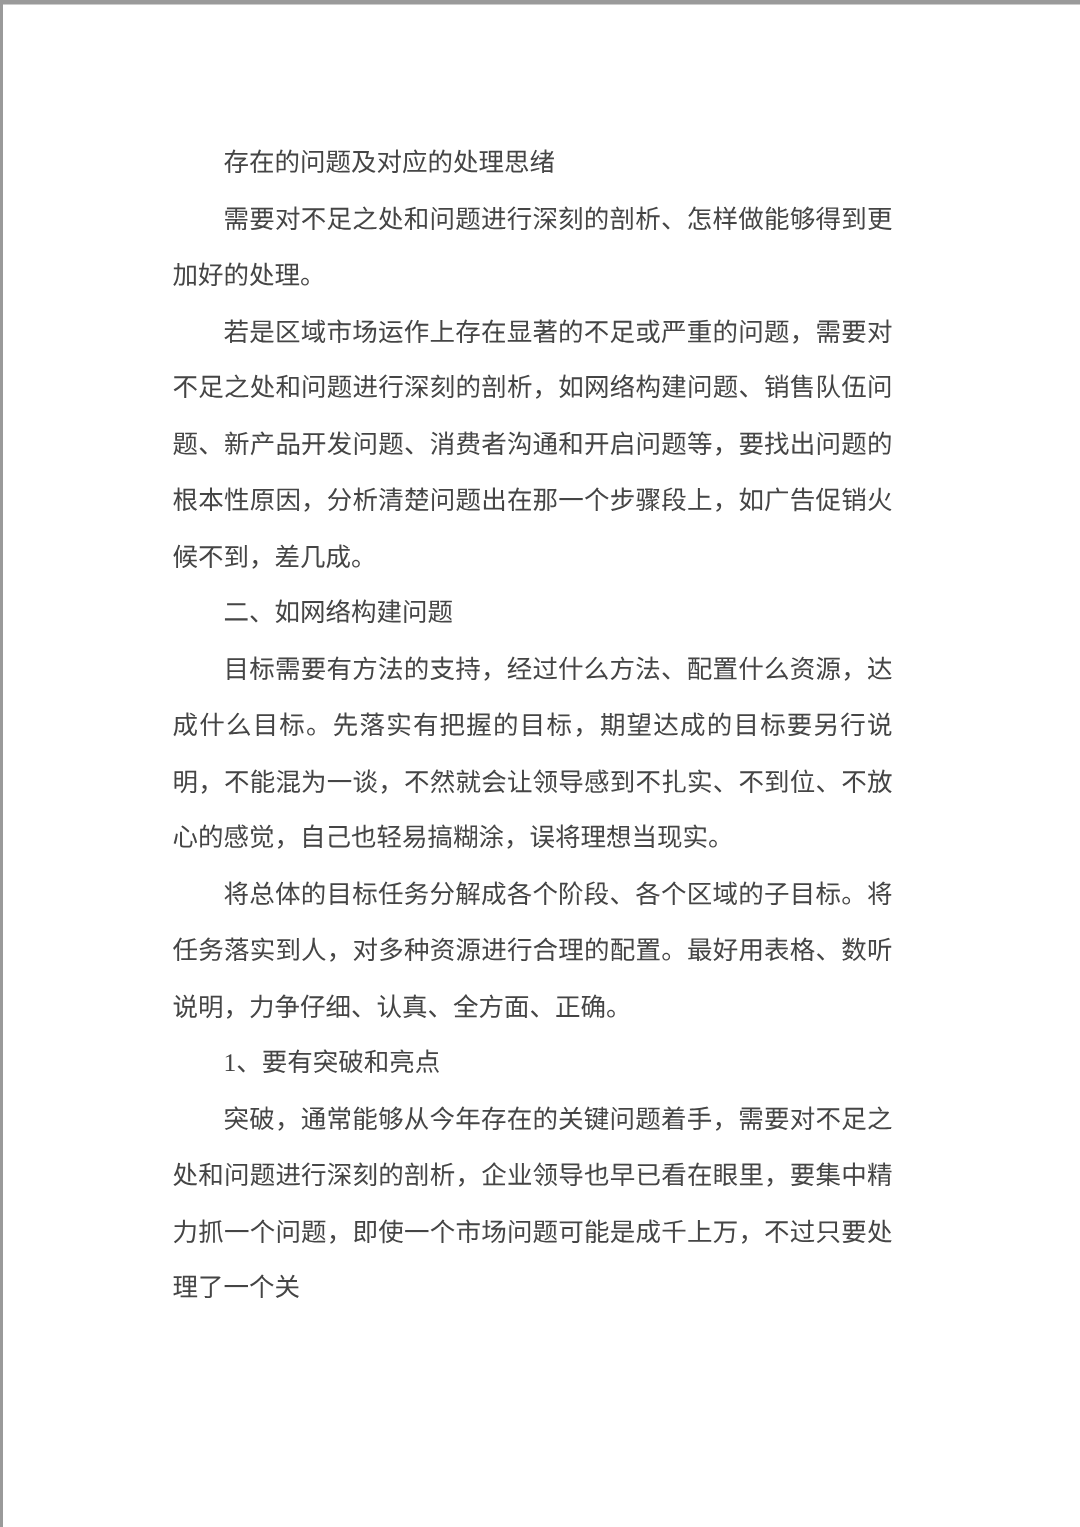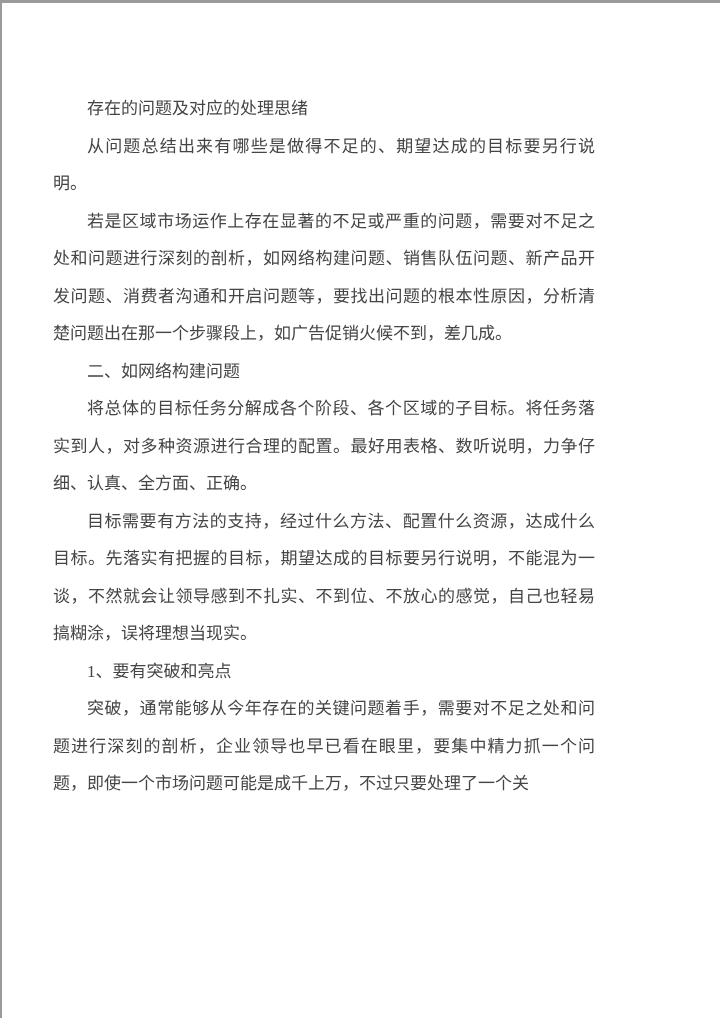--- a/index.html
+++ b/index.html
@@ -31,21 +31,21 @@
     position: absolute;
     top: 0; left: 0; bottom: 0;
     width: 2px;
     background: var(--border-color);
   }
   .doc-body {
     position: absolute;
     top: 0; left: 0;
     width: 696px;
     height: 1018px;
-    padding: 90px 101px 40px 53px;
+    padding: 90px 101px 40px 115px;
   }
   .para {
     margin: 0;
     font-size: 17px;
     line-height: 37.5px;
     color: var(--text-color);
     text-align: justify;
     text-justify: inter-character;
     text-indent: 2em;
     letter-spacing: 0;
@@ -53,21 +53,21 @@
   }
 </style>
 </head>
 <body>
 
 <div class="page" lang="zh-CN">
   <div class="edge-top"></div>
   <div class="edge-left"></div>
   <div class="doc-body">
       <p class="para">存在的问题及对应的处理思绪</p>
-      <p class="para">从问题总结出来有哪些是做得不足的、期望达成的目标要另行说明。</p>
+      <p class="para">需要对不足之处和问题进行深刻的剖析、怎样做能够得到更加好的处理。</p>
       <p class="para">若是区域市场运作上存在显著的不足或严重的问题，需要对不足之处和问题进行深刻的剖析，如网络构建问题、销售队伍问题、新产品开发问题、消费者沟通和开启问题等，要找出问题的根本性原因，分析清楚问题出在那一个步骤段上，如广告促销火候不到，差几成。</p>
       <p class="para">二、如网络构建问题</p>
+      <p class="para">目标需要有方法的支持，经过什么方法、配置什么资源，达成什么目标。先落实有把握的目标，期望达成的目标要另行说明，不能混为一谈，不然就会让领导感到不扎实、不到位、不放心的感觉，自己也轻易搞糊涂，误将理想当现实。</p>
       <p class="para">将总体的目标任务分解成各个阶段、各个区域的子目标。将任务落实到人，对多种资源进行合理的配置。最好用表格、数听说明，力争仔细、认真、全方面、正确。</p>
-      <p class="para">目标需要有方法的支持，经过什么方法、配置什么资源，达成什么目标。先落实有把握的目标，期望达成的目标要另行说明，不能混为一谈，不然就会让领导感到不扎实、不到位、不放心的感觉，自己也轻易搞糊涂，误将理想当现实。</p>
       <p class="para">1、要有突破和亮点</p>
       <p class="para">突破，通常能够从今年存在的关键问题着手，需要对不足之处和问题进行深刻的剖析，企业领导也早已看在眼里，要集中精力抓一个问题，即使一个市场问题可能是成千上万，不过只要处理了一个关</p>
     </div>
 </div>
 
 </body></html>

